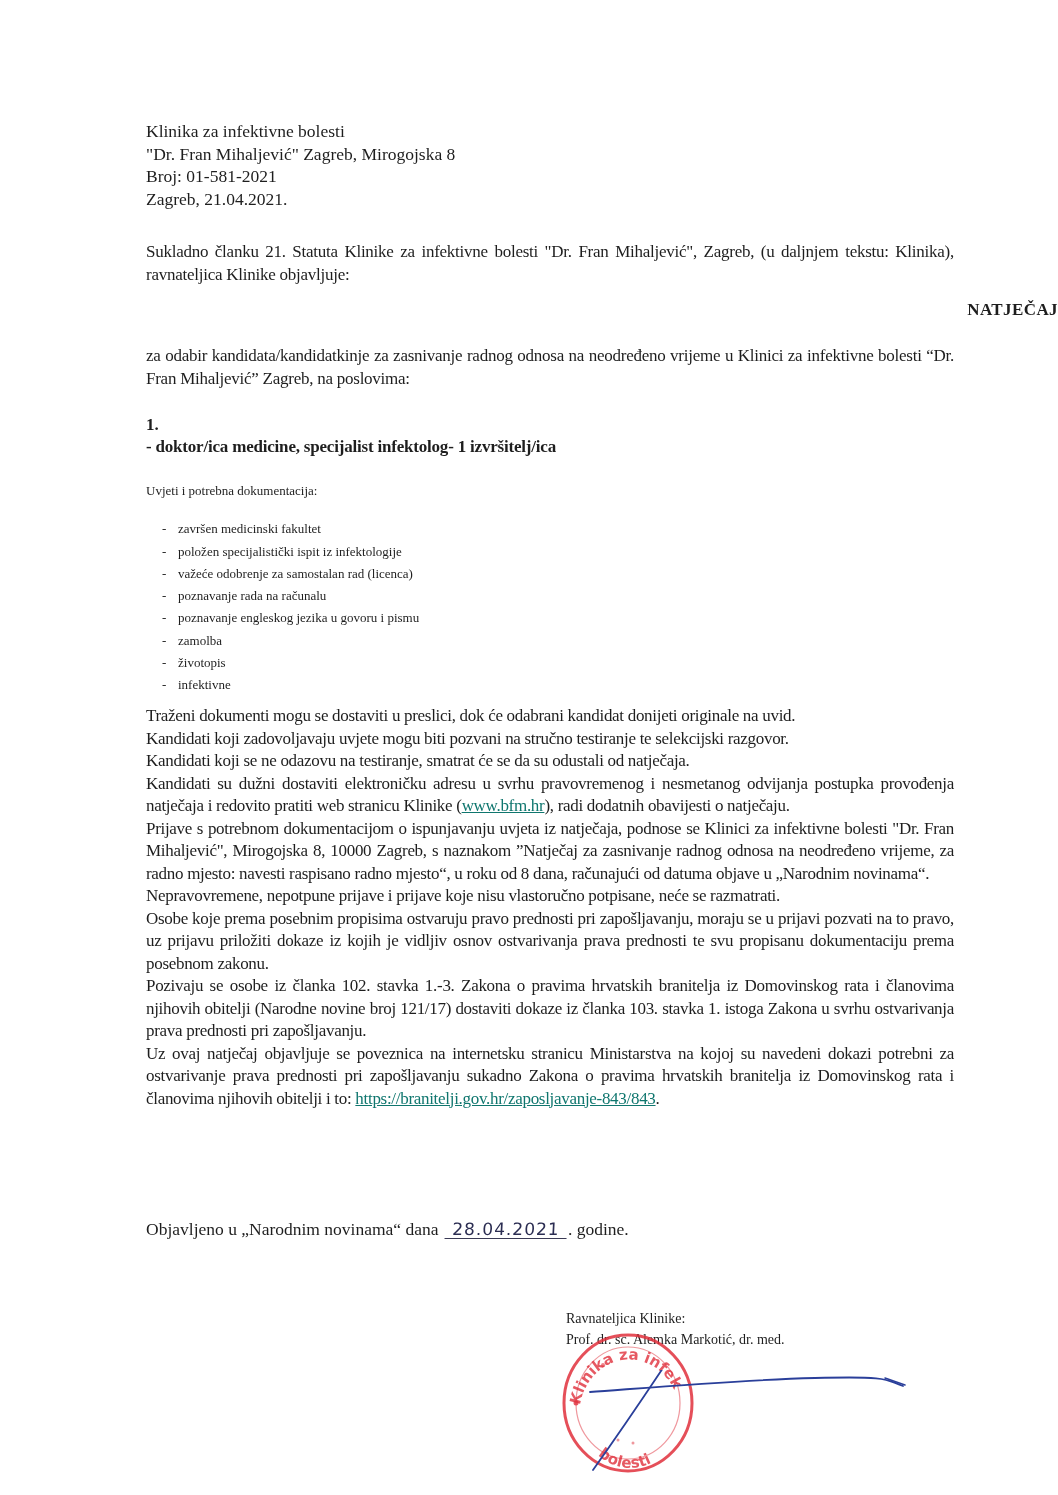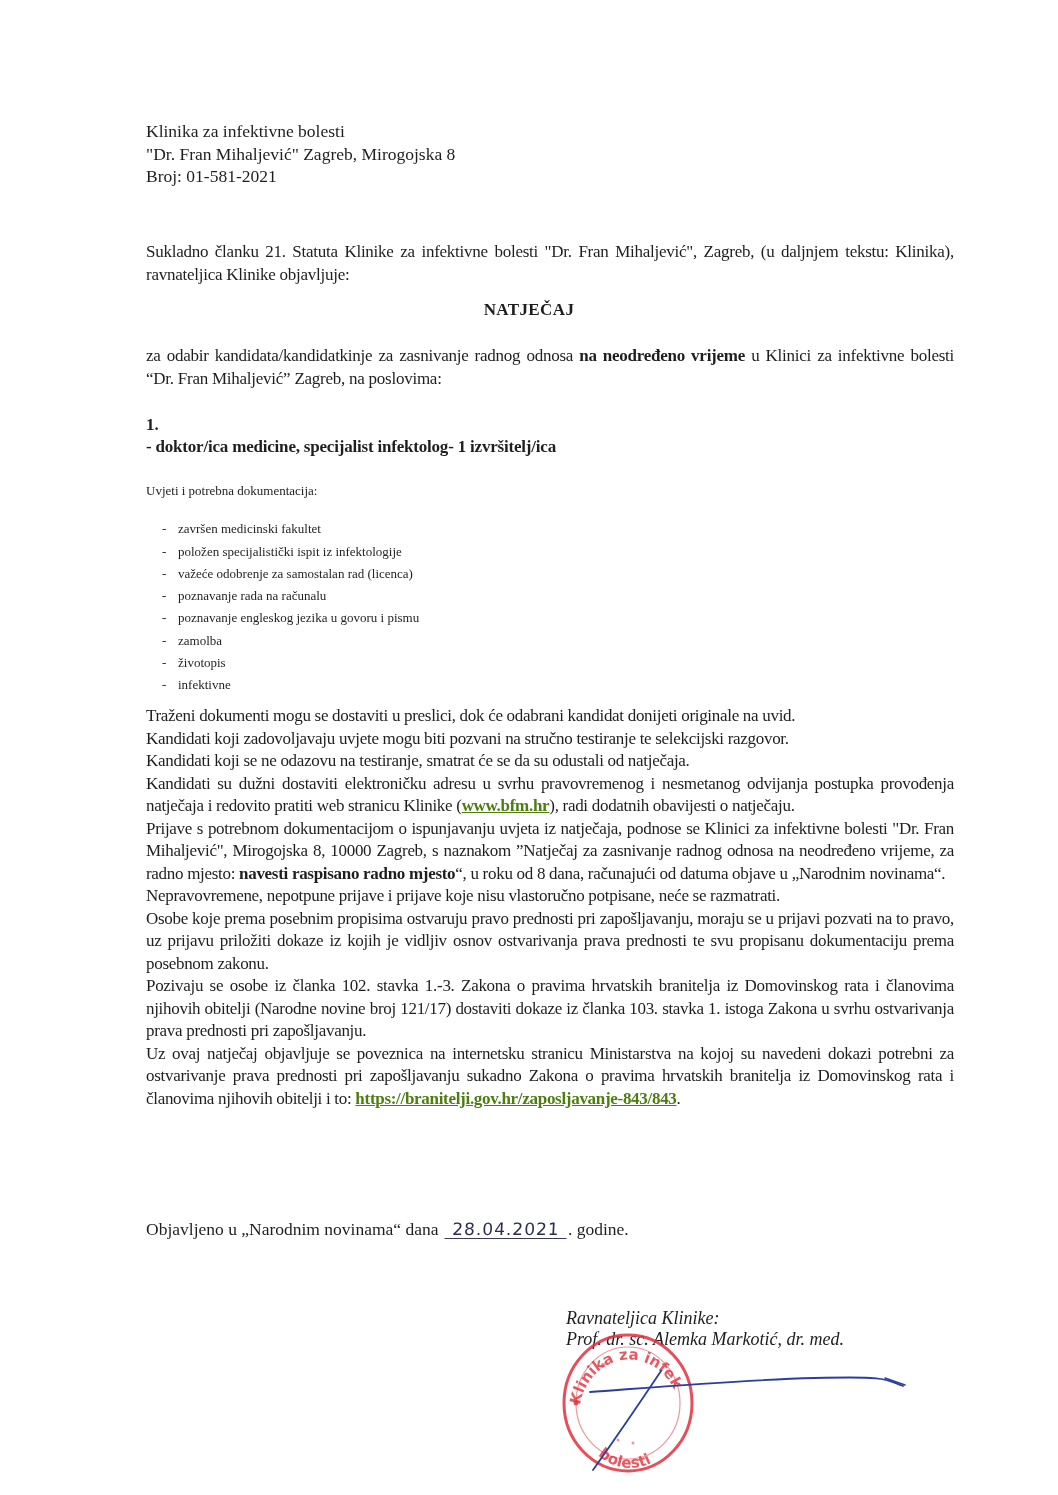--- a/index.html
+++ b/index.html
@@ -44,21 +44,21 @@
       text-align: justify;
       letter-spacing: -0.25px;
       margin-top: 8px;
     }
 
     .title {
       position: absolute;
       left: 0;
       width: 1058px;
       top: 300px;
-      text-align: center;
+      text-align: right;
       font-weight: bold;
       font-size: 17px;
       letter-spacing: 0.4px;
     }
 
     .subject {
       left: 146px;
       top: 345px;
       width: 808px;
       white-space: normal;
@@ -103,25 +103,24 @@
       width: 808px;
       white-space: normal;
       letter-spacing: -0.3px;
     }
     .notes p {
       margin: 0;
       text-align: justify;
     }
     .link {
       text-decoration: underline;
-      color: #4d7c0f;
+      color: #0f766e;
       cursor: pointer;
-      font-weight: bold;
-    }
-    .bold { font-weight: bold; }
+    }
+    .bold { font-weight: normal; }
 
     .published {
       left: 146px;
       top: 1218px;
       font-size: 17.5px;
     }
     .handwritten-date {
       display: inline-block;
       min-width: 122px;
       border-bottom: 1.5px solid #3a3a55;
@@ -131,24 +130,23 @@
       color: #2b2d52;
       letter-spacing: 1px;
       line-height: 18px;
       margin: 0 1px 0 2px;
       transform: skewX(-3deg);
     }
 
     .signature-block {
       left: 566px;
       top: 1308px;
-      font-size: 18px;
+      font-size: 14px;
       line-height: 21px;
       z-index: 2;
-      font-style: italic;
     }
 
     .stamp {
       position: absolute;
       left: 558px;
       top: 1325px;
       width: 140px;
       height: 150px;
       z-index: 3;
       pointer-events: none;
@@ -165,20 +163,21 @@
   </style>
 </head>
 <body>
 
 <div class="page">
 
   <div class="text header-block">
     <div>Klinika za infektivne bolesti</div>
     <div>"Dr. Fran Mihaljević" Zagreb, Mirogojska 8</div>
     <div>Broj: 01-581-2021</div>
+    <div>Zagreb, 21.04.2021.</div>
   </div>
 
   <div class="text intro">Sukladno članku 21. Statuta Klinike za infektivne bolesti "Dr. Fran Mihaljević", Zagreb, (u daljnjem tekstu: Klinika), ravnateljica Klinike objavljuje:</div>
 
   <div class="title">NATJEČAJ</div>
 
   <div class="text subject">
     <span>za odabir kandidata/kandidatkinje za zasnivanje radnog odnosa </span><span class="bold">na neodređeno vrijeme</span><span> u Klinici za infektivne bolesti “Dr. Fran Mihaljević” Zagreb, na poslovima:</span>
   </div>
 

